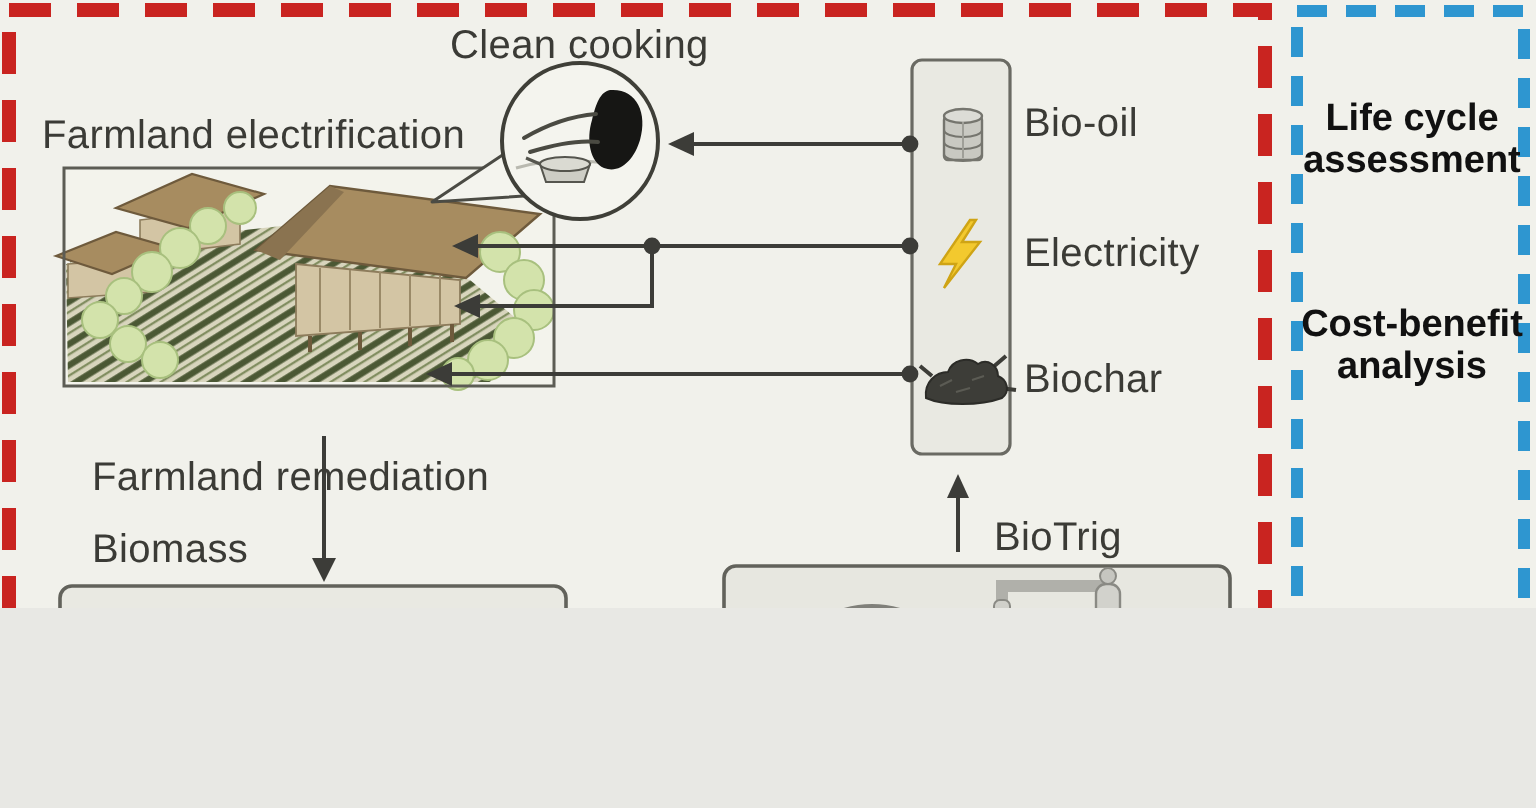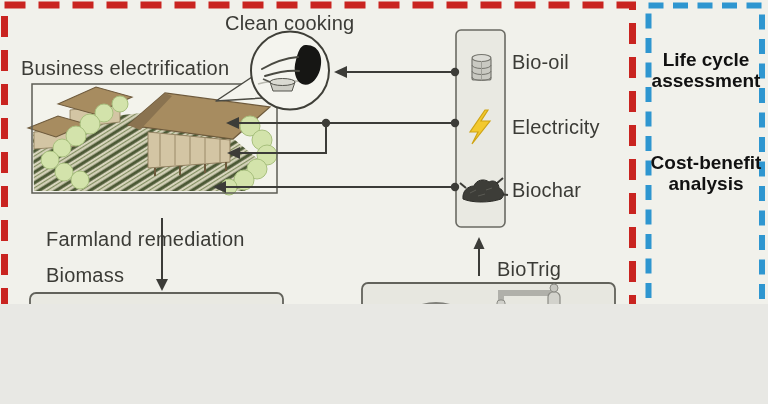--- a/index.html
+++ b/index.html
@@ -212,21 +212,21 @@
         <line x1="479" y1="276" x2="479" y2="248"></line>
         <polygon points="479,237 473.5,249 484.5,249" stroke="none"></polygon>
       </g>
     </g>
 
     <rect x="4.5" y="5" width="628" height="391" fill="none" stroke="#c92420" stroke-width="7" stroke-dasharray="21 13"></rect>
     <rect x="648.5" y="5.5" width="113.5" height="388" fill="none" stroke="#2e96d0" stroke-width="6" stroke-dasharray="15 9.5"></rect>
   </svg>
 
   <div class="lbl lbl-clean">Clean cooking</div>
-  <div class="lbl lbl-house">Business electrification</div>
+  <div class="lbl lbl-house">Farmland electrification</div>
   <div class="lbl lbl-farm">Farmland remediation</div>
   <div class="lbl lbl-biotrig">BioTrig</div>
   <div class="lbl lbl-biomass">Biomass</div>
 
   <div class="lbl lbl-elec">Electricity</div>
   <div class="lbl lbl-biooil">Bio-oil</div>
   <div class="lbl lbl-biochar">Biochar</div>
 
   <div class="panel-item panel-lca">Life cycle assessment</div>
   <div class="panel-item panel-cba">Cost-benefit analysis</div>

